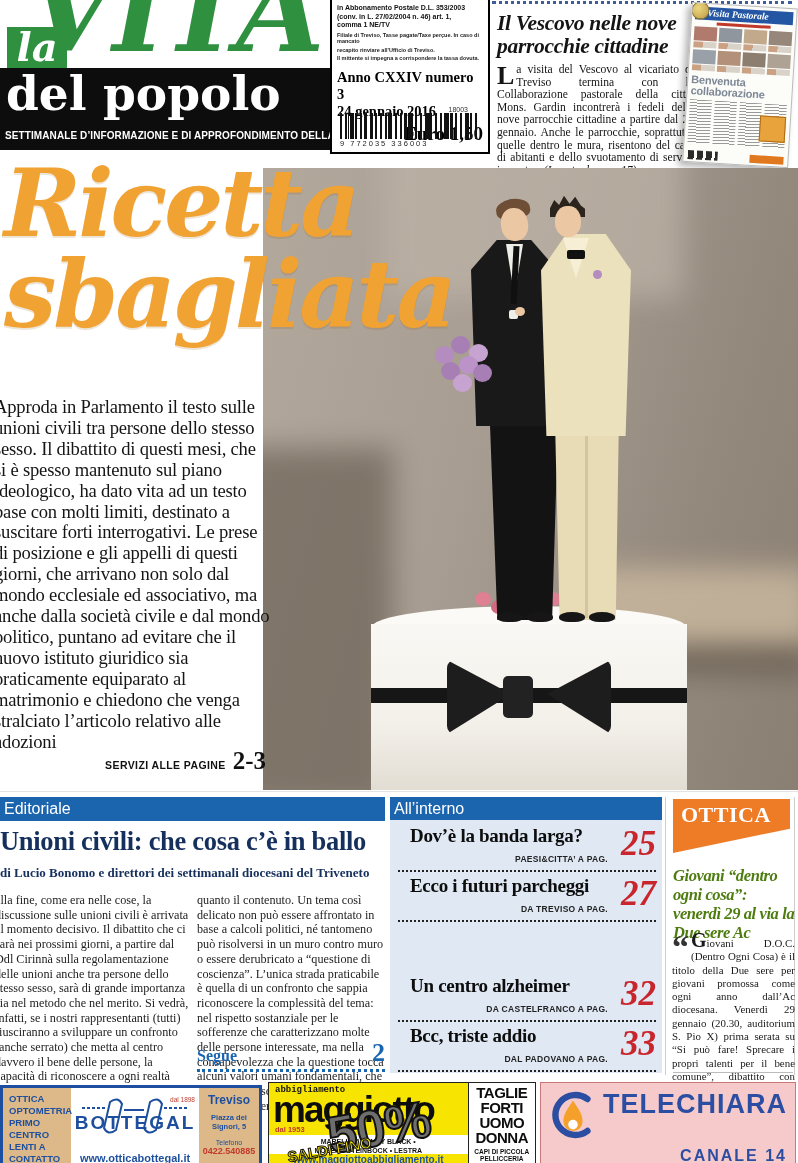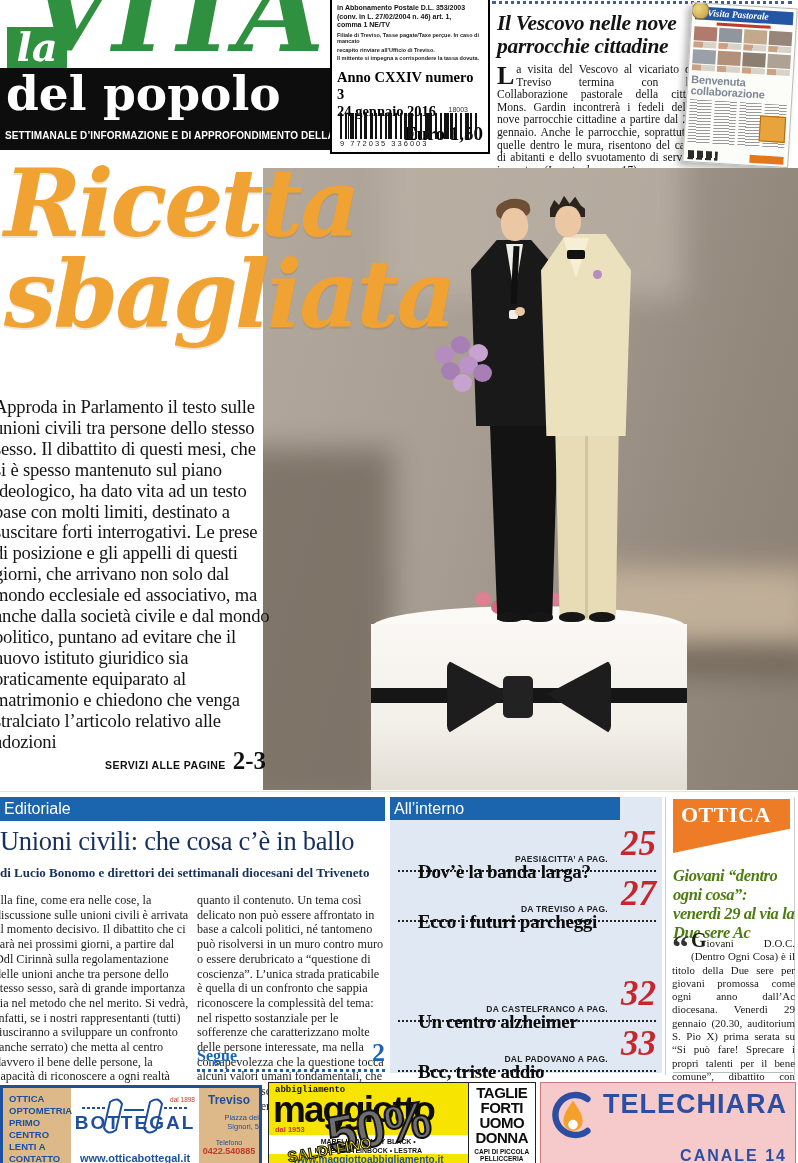--- a/index.html
+++ b/index.html
@@ -157,34 +157,34 @@
     clip-path:polygon(6% 0,94% 0,90% 100%,12% 100%); }
   #rg-crease { left:322px; top:268px; width:3px; height:182px; background:#d3c69e; }
   .shoe { position:absolute; top:444px; width:26px; height:10px; background:#161616; border-radius:50% 50% 40% 40%; }
 
   
   #bottom-rule { left:0; top:791px; width:798px; border-top:1px solid #e3e3e3; }
 
   .section-bar { background:#1b64ae; color:#fff; font-family:"Liberation Sans", sans-serif;
     font-size:16px; line-height:24px; padding-left:4px; }
   #editoriale-bar { left:0; top:797px; width:385px; height:24px; }
-  #edi-title { left:0; top:826px; width:429px; font-weight:normal; font-size:26.5px; color:#16305e; letter-spacing:-.3px; }
+  #edi-title { left:0; top:826px; width:429px; font-weight:bold; font-size:26.5px; color:#16305e; letter-spacing:-.3px; }
   #edi-byline { left:0; top:865px; width:390px; font-weight:bold; font-size:13px; color:#16305e; }
   .edi-col { top:893px; font-size:12.2px; line-height:14.7px; color:#222; }
   #edi-col1 { left:-5px; width:198px; }
   #edi-col2 { left:197px; width:189px; }
   #edi-segue { left:197px; top:1043px; width:188px; border-bottom:3px dotted #1b64ae; padding-bottom:4px;
     display:flex; justify-content:space-between; align-items:baseline; }
   #edi-segue .s { color:#1b64ae; font-weight:bold; font-size:16px; }
   #edi-segue .p { color:#1b64ae; font-weight:bold; font-size:26px; line-height:20px; }
 
   #interno-panel { left:390px; top:797px; width:272px; height:276px; background:#dfe8f3; }
-  #interno-bar { left:390px; top:797px; width:230px; height:23px; }
+  #interno-bar { left:390px; top:797px; width:272px; height:23px; }
   .int-item { position:absolute; left:398px; width:258px; height:50px; border-bottom:2.5px dotted #222; }
-  .int-title { position:absolute; left:20px; top:3px; font-weight:bold; font-size:19px; color:#0d0d0d; letter-spacing:-.3px;margin-top:36px; }
+  .int-title { position:absolute; left:12px; top:3px; font-weight:bold; font-size:19px; color:#0d0d0d; letter-spacing:-.3px; }
   .int-page { position:absolute; right:0; top:0; font-style:italic; font-size:35px; font-weight:600; color:#c9252c; line-height:44px; }
   .int-src { position:absolute; right:48px; bottom:6px; font-family:"Liberation Sans", sans-serif;
     font-weight:bold; font-size:8.5px; letter-spacing:.3px; color:#222; }
 
   #dio-sep { left:665px; top:797px; height:278px; border-left:1px solid #ccc; }
   #dio-sep2 { left:794px; top:797px; height:278px; border-left:1px solid #ccc; }
   #diocesi-tag { left:673px; top:799px; width:117px; height:54px; background:#ee7b26;
     clip-path:polygon(0 0,100% 0,100% 55%,0 100%); color:#fff; font-weight:bold;
     font-size:22px; padding:3px 0 0 8px; letter-spacing:.5px; }
   #dio-title { left:673px; top:866px; width:122px; font-style:italic; font-weight:bold;
@@ -199,21 +199,21 @@
   #ad-bottegal { left:0; top:1085px; width:262px; height:84px; border:3px solid #1d4f9e; background:#fff; display:flex; }
   #bg-left { width:68px; background:#ddb98a; padding:5px 0 0 6px; }
   #bg-left div { color:#1d4f9e; font-family:"Liberation Sans", sans-serif; font-weight:bold; font-size:9.5px; line-height:12px; }
   #bg-center { width:128px; position:relative; text-align:center; }
   #bg-since { position:absolute; right:4px; top:8px; color:#c0392b; font-size:6.5px; font-family:"Liberation Sans", sans-serif; }
   #bg-glasses { margin-top:6px; }
   #bg-brand { color:#1d4f9e; font-family:"Liberation Sans", sans-serif; font-weight:bold; font-size:19px; letter-spacing:2px; margin-top:-30px; }
   #bg-site { position:absolute; bottom:2px; left:0; width:100%; color:#1d4f9e; font-family:"Liberation Sans", sans-serif; font-weight:bold; font-size:11px; }
   #bg-right { width:60px; background:#ddb98a; text-align:center; padding-top:5px; }
   #bg-right .city { color:#1d4f9e; font-family:"Liberation Sans", sans-serif; font-weight:bold; font-size:12px; }
-  #bg-right .addr { color:#1d4f9e; font-family:"Liberation Sans", sans-serif; font-weight:normal; font-size:7.5px; line-height:9px; margin-top:6px;text-align:right; }
+  #bg-right .addr { color:#1d4f9e; font-family:"Liberation Sans", sans-serif; font-weight:bold; font-size:7.5px; line-height:9px; margin-top:6px; }
   #bg-right .tel-l { color:#1d4f9e; font-family:"Liberation Sans", sans-serif; font-size:7px; margin-top:8px; }
   #bg-right .tel { color:#c0392b; font-family:"Liberation Sans", sans-serif; font-weight:bold; font-size:9px; }
 
   #ad-maggiotto { left:268px; top:1082px; width:268px; height:84px; border:1px solid #222; background:#f7e400; display:flex; }
   #mg-main { position:relative; width:200px; overflow:hidden; }
   #mg-kicker { font-family:"Liberation Mono", monospace; font-weight:bold; font-size:9px; color:#111; padding:2px 6px 0 6px; }
   #mg-brand { font-family:"Liberation Sans", sans-serif; font-weight:bold; font-size:37px; letter-spacing:-2px; color:#0d0d0d; line-height:30px; padding-left:4px; }
   #mg-since { color:#c0392b; font-size:7.5px; font-weight:bold; padding-left:6px; font-family:"Liberation Sans", sans-serif; }
   #mg-white { background:#fff; margin-top:1px; padding:2px 4px; }
   #mg-white div { font-family:"Liberation Sans", sans-serif; font-weight:bold; font-size:7px; line-height:9px; color:#111; text-align:center; }

